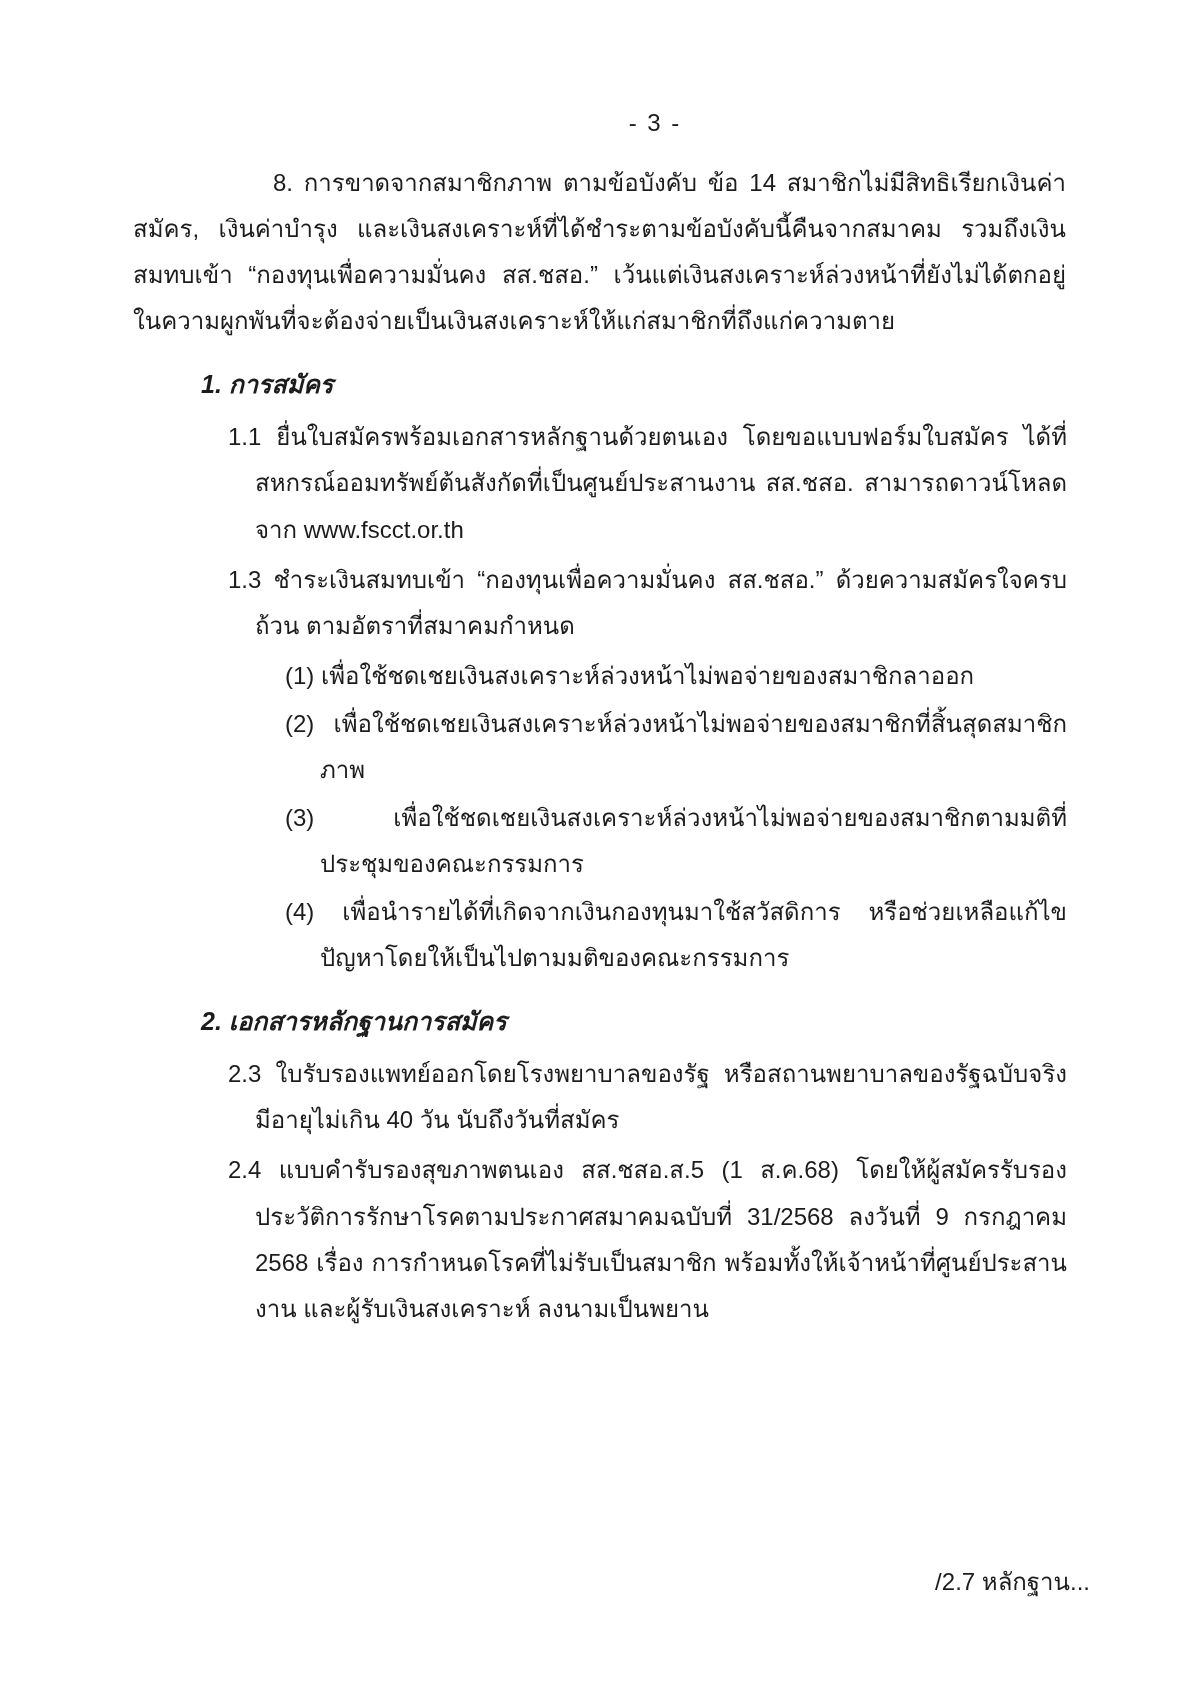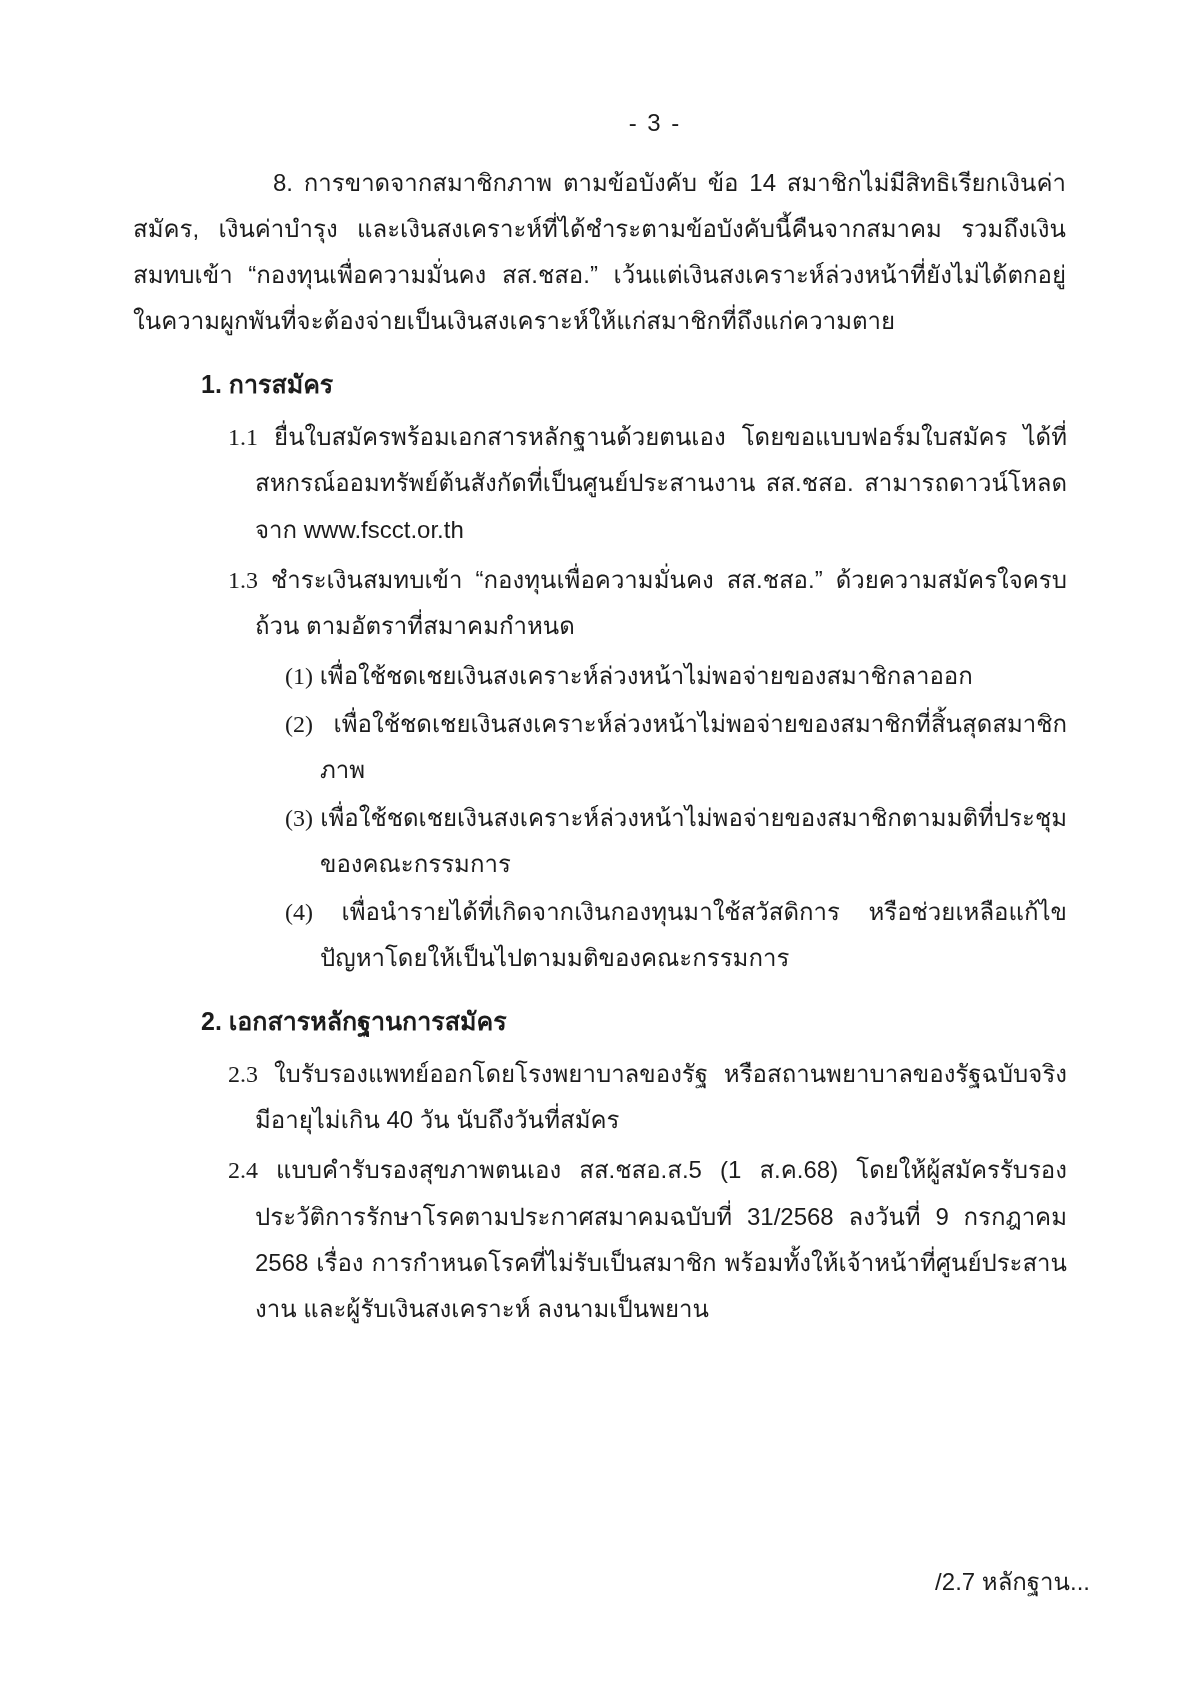--- a/index.html
+++ b/index.html
@@ -36,36 +36,37 @@
   .heading {
     font-weight: bold;
     font-size: 25px;
     margin: 26px 0 10px 0;
   }
   .section-title {
     font-weight: bold;
     font-size: 25px;
     padding-left: 68px;
     margin: 16px 0 6px 0;
+    font-style: italic;
   }
   .item {
     padding-left: 122px;
     text-indent: -27px;
     text-align: justify;
     overflow-wrap: break-word;
     margin: 0 0 4px 0;
   }
   .subitem {
     padding-left: 187px;
     text-indent: -35px;
     text-align: justify;
     overflow-wrap: break-word;
     margin: 0 0 2px 0;
   }
-  .no { white-space: pre; font-family: Liberation Serif, serif; }
+  .no { white-space: pre; }
   .footer-note {
     position: absolute;
     right: 110px;
     bottom: 92px;
     font-size: 24px;
   }
 </style>
 </head>
 <body>
 

